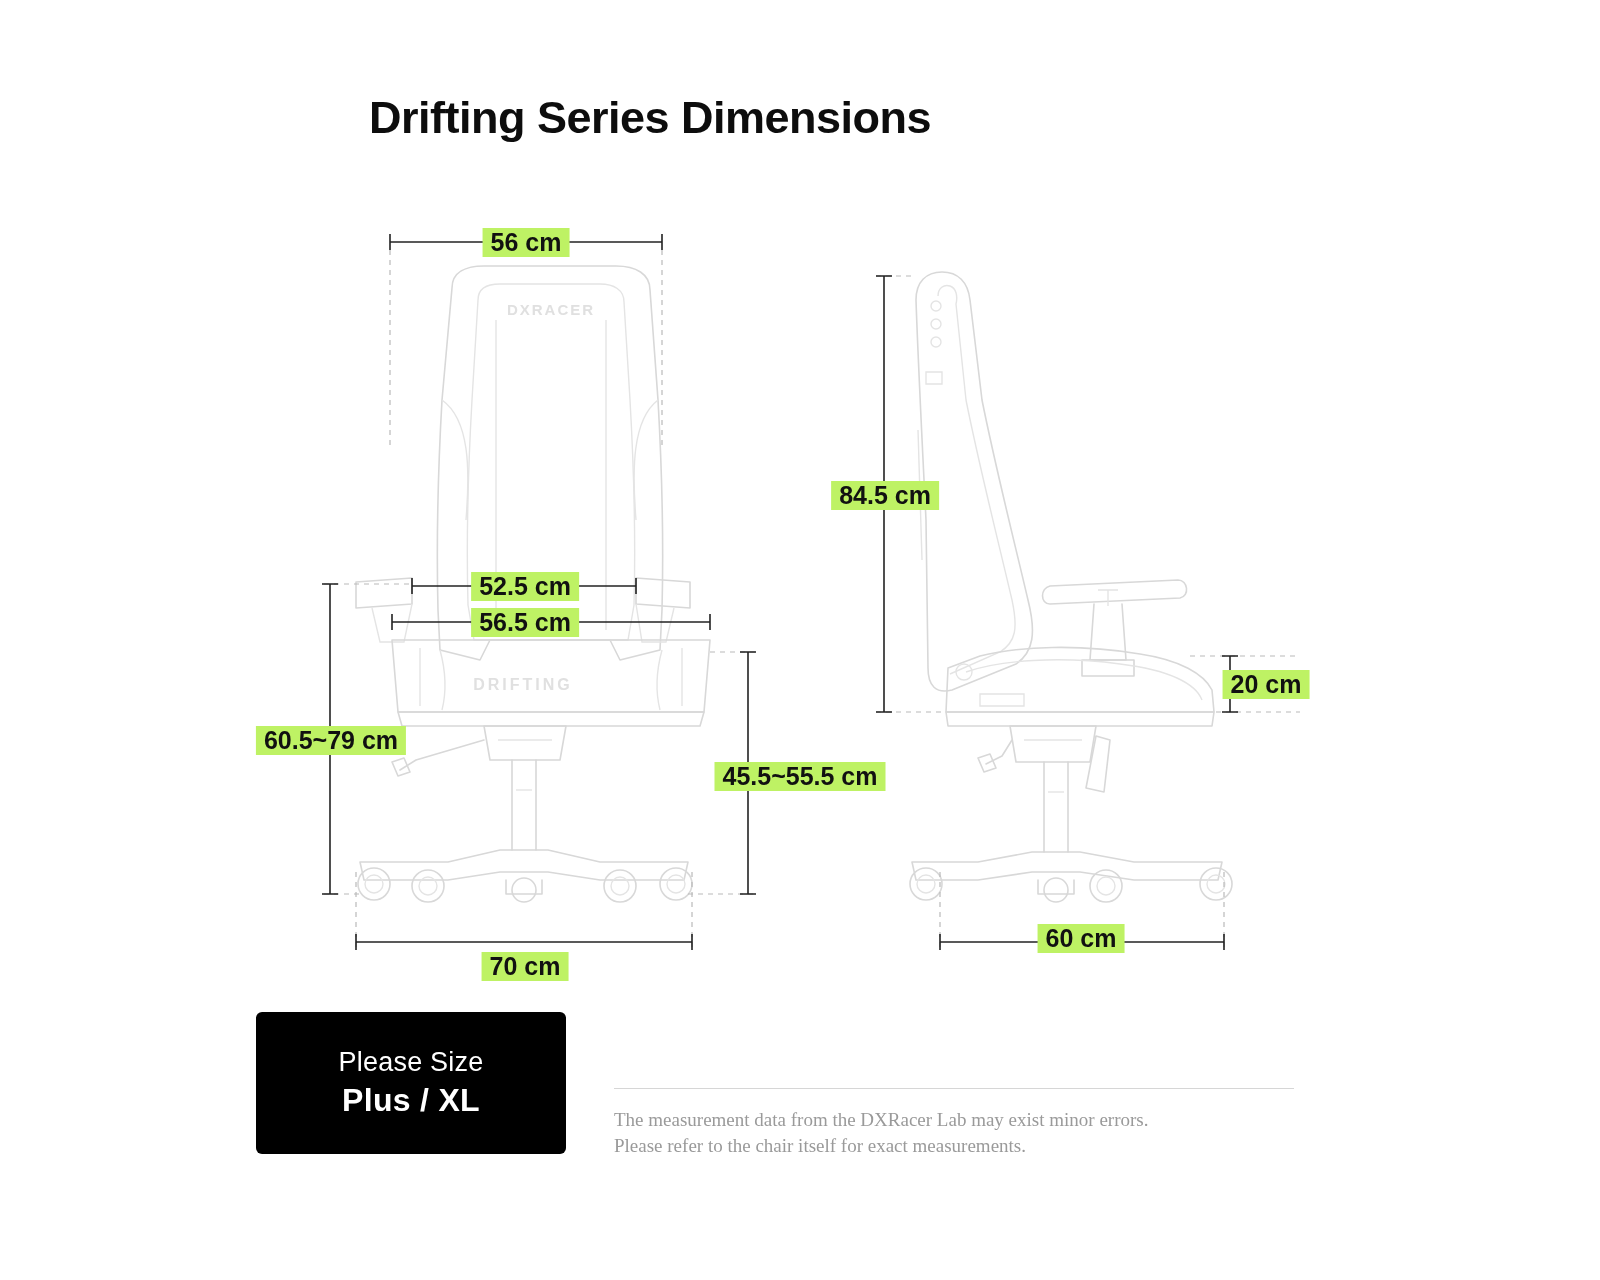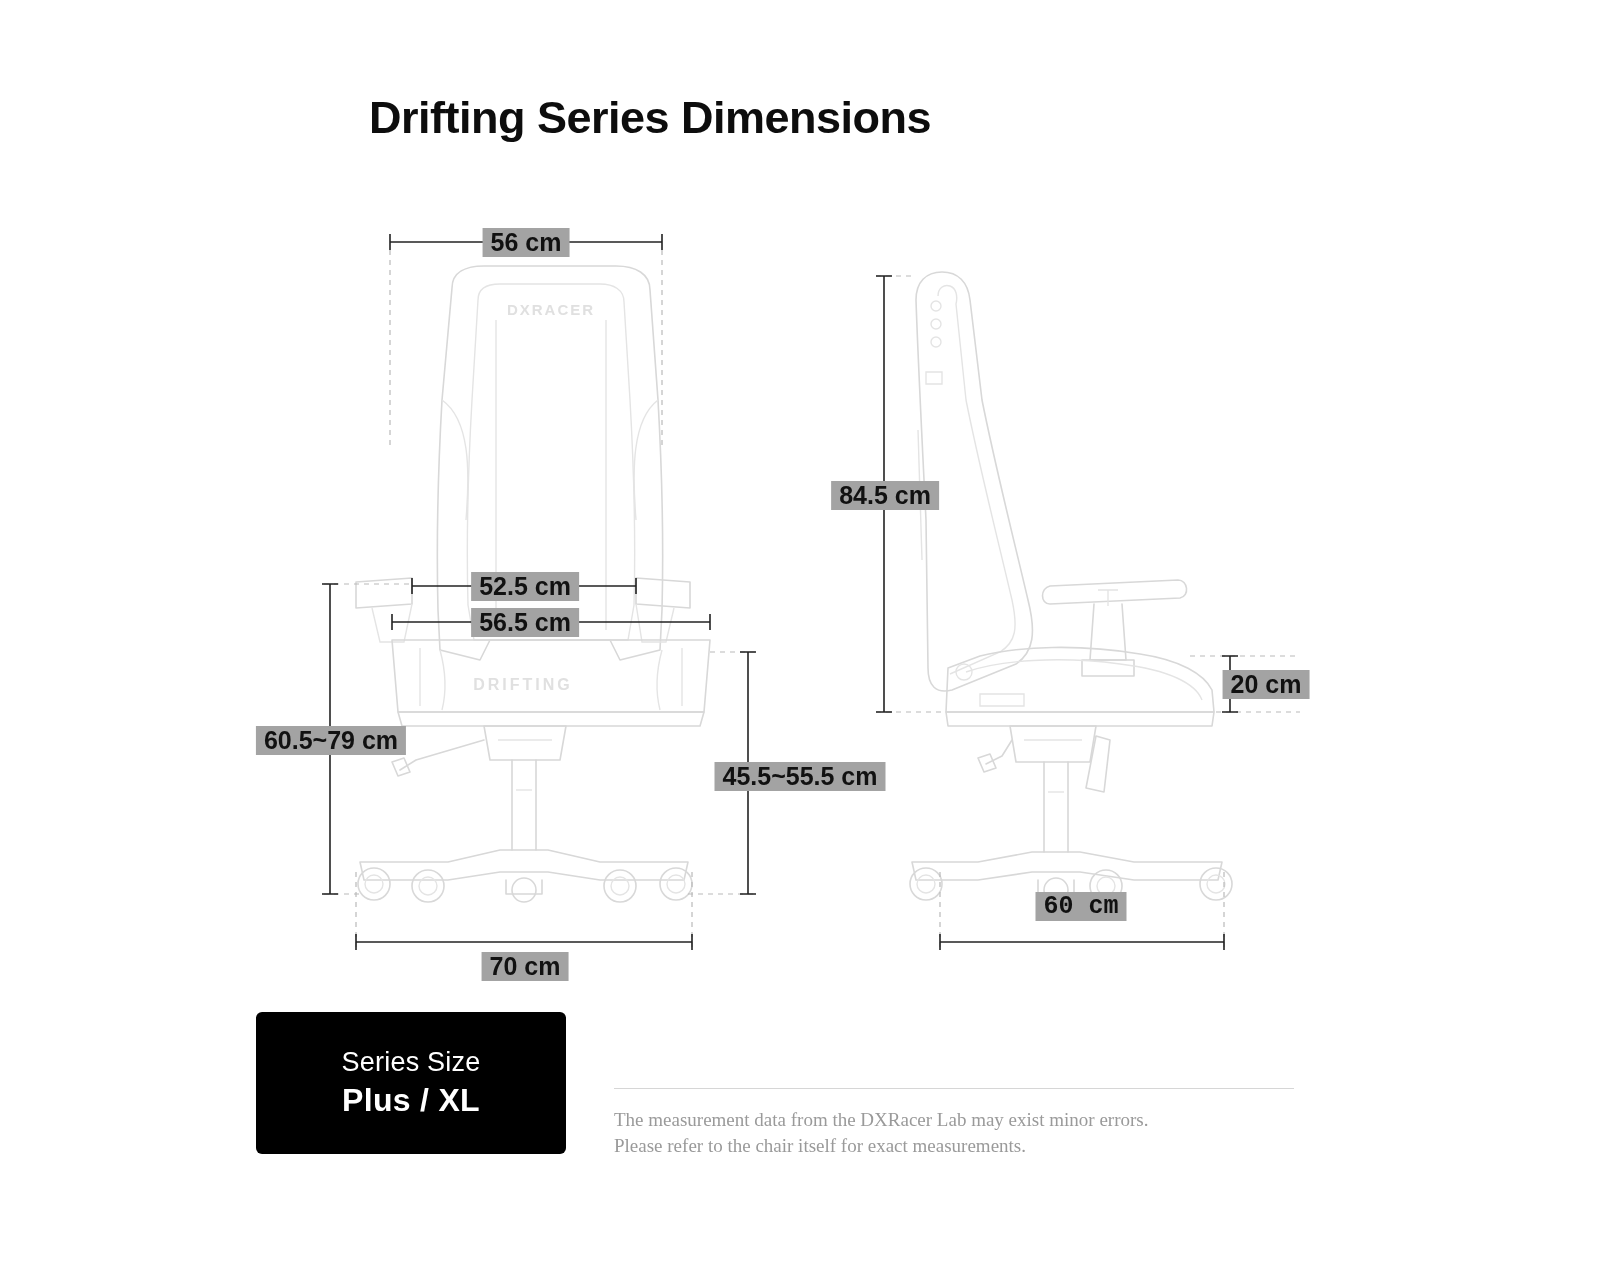--- a/index.html
+++ b/index.html
@@ -25,21 +25,21 @@
     font-weight: bold;
     letter-spacing: -0.5px;
     color: #0d0d0d;
   }
   .dim-label {
     position: absolute;
     font-size: 25px;
     font-weight: bold;
     color: #111111;
     white-space: nowrap;
-    background: #a3a3a3;
+    background: #bef264;
     padding: 0 8px;
   }
   .dim-label.center {
     transform: translateX(-50%);
   }
   svg.diagram {
     position: absolute;
     top: 0;
     left: 0;
     width: 1600px;
@@ -273,24 +273,24 @@
 
 <div class="dim-label center" style="left:526px; top:228px;">56 cm</div>
 <div class="dim-label center" style="left:525px; top:572px;">52.5 cm</div>
 <div class="dim-label center" style="left:525px; top:608px;">56.5 cm</div>
 <div class="dim-label center" style="left:331px; top:726px;">60.5~79 cm</div>
 <div class="dim-label center" style="left:800px; top:762px;">45.5~55.5 cm</div>
 <div class="dim-label center" style="left:525px; top:928px;margin-top:24px;">70 cm</div>
 
 <div class="dim-label center" style="left:885px; top:481px;">84.5 cm</div>
 <div class="dim-label center" style="left:1266px; top:670px;">20 cm</div>
-<div class="dim-label center" style="left:1081px; top:892px;font-family:Liberation Mono, monospace;">60 cm</div>
+<div class="dim-label center" style="left:1081px; top:924px;">60 cm</div>
 
 <div id="size-badge">
-  <span class="badge-top">Series Size</span>
+  <span class="badge-top">Please Size</span>
   <span class="badge-bottom">Plus / XL</span>
 </div>
 
 <div id="disclaimer">
   <div class="rule"></div>
   <p>The measurement data from the DXRacer Lab may exist minor errors.</p>
   <p>Please refer to the chair itself for exact measurements.</p>
 </div>
 
 </body></html>

